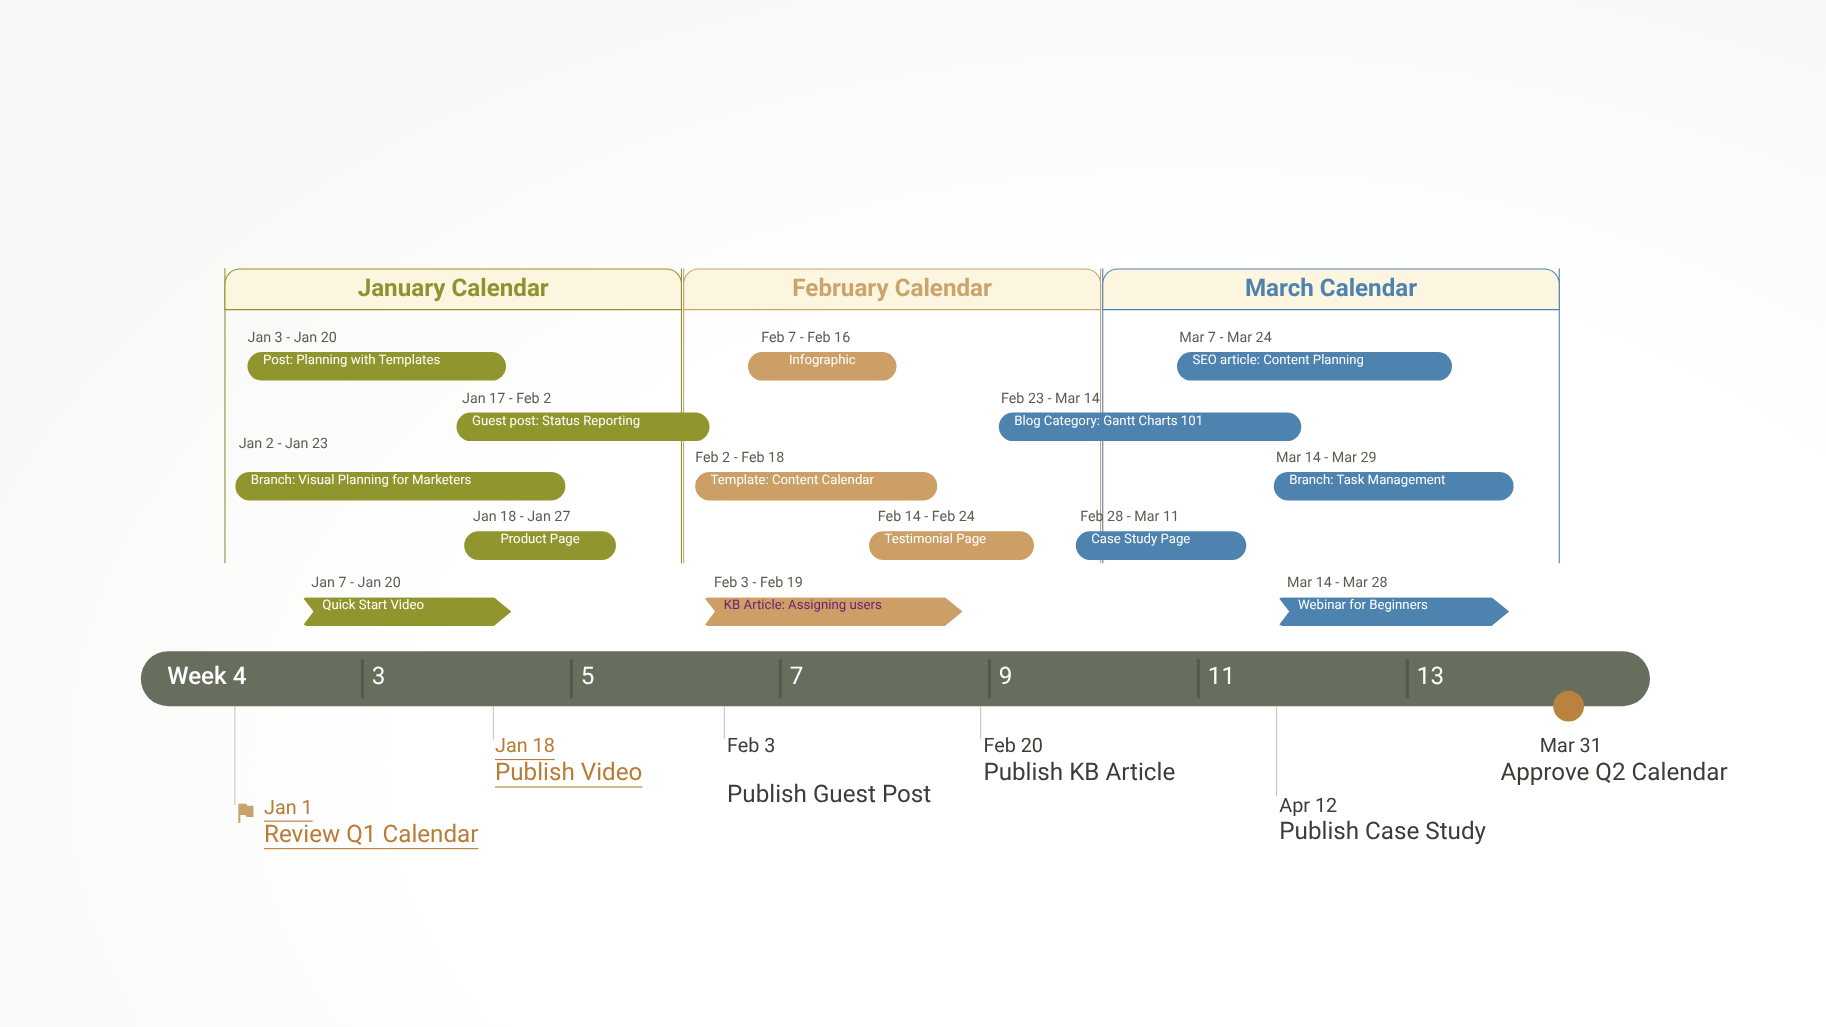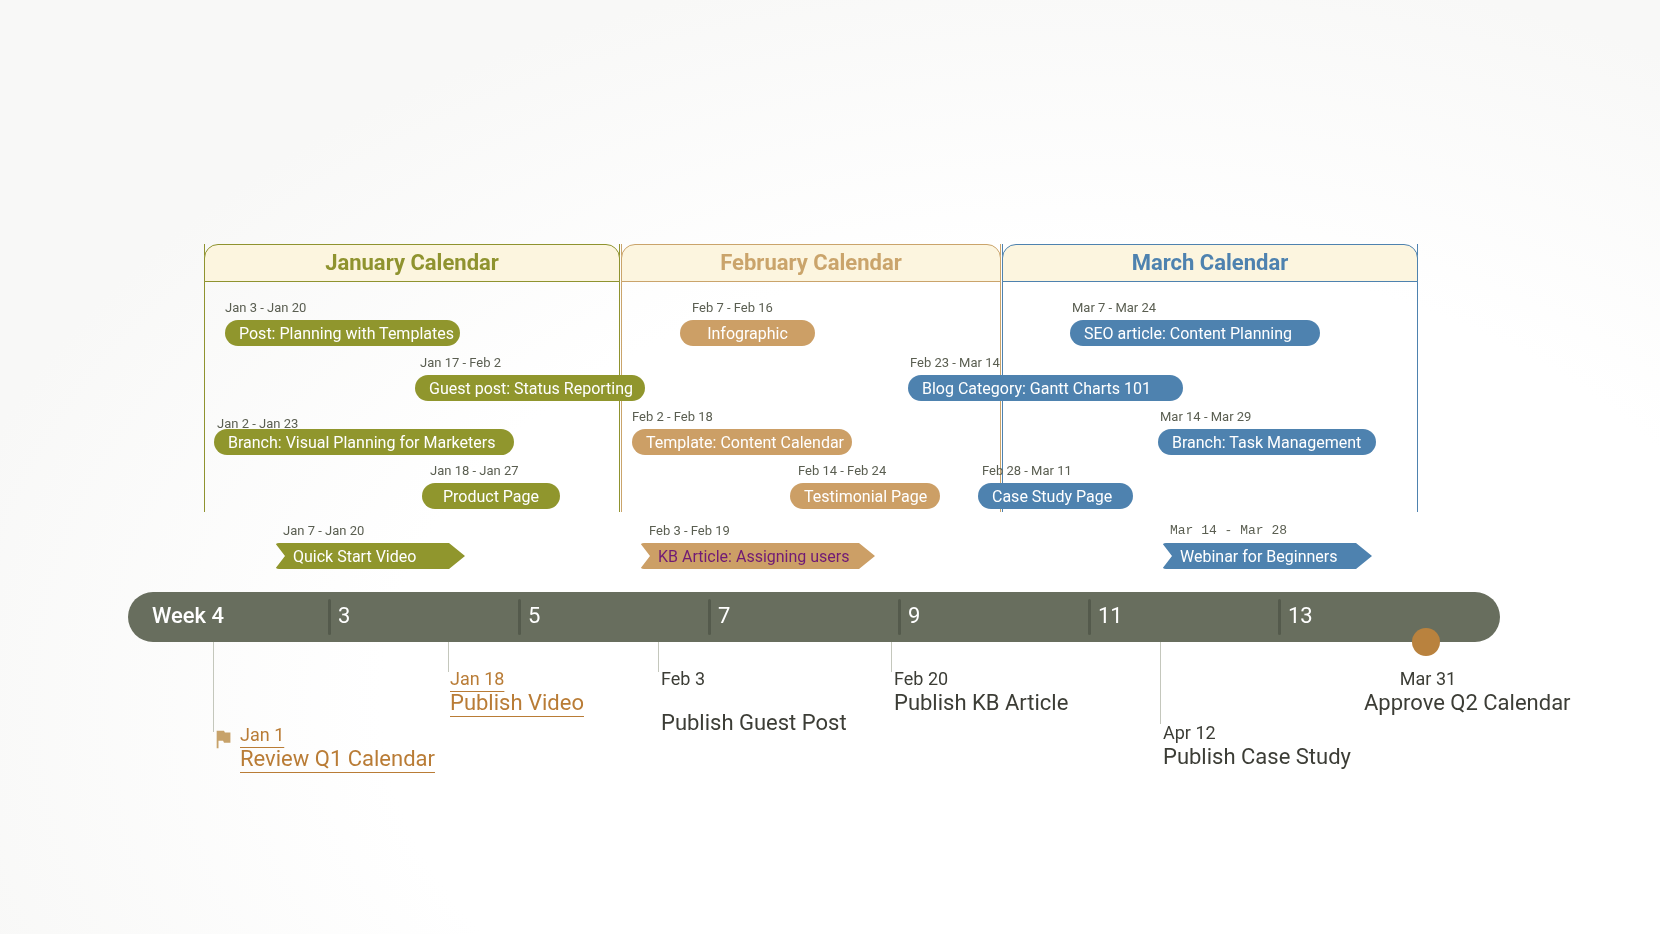--- a/index.html
+++ b/index.html
@@ -91,24 +91,23 @@
   .group.feb { border-color: #caa46b; }
   .group.feb .header { color: #caa46b; border-color: #caa46b; }
   .group.mar { border-color: #4e82af; }
   .group.mar .header { color: #4e82af; border-color: #4e82af; }
 
   
   .bar {
     position: absolute;
     height: 26px;
     color: #fff;
-    font-size: 16px;
+    font-size: 12px;
     white-space: nowrap;
     display: flex;
-    align-items: center;
     padding-left: 14px;
     box-sizing: border-box;
   }
   .bar.round { border-radius: 13px; }
   .bar.arrow {
     border-radius: 4px 0 0 4px;
     clip-path: polygon(0 0, calc(100% - 16px) 0, 100% 50%, calc(100% - 16px) 100%, 0 100%, 10px 50%);
     padding-left: 18px;
   }
   .bar.olive   { background: #90962d; }
@@ -195,21 +194,21 @@
   <div class="bar-date" style="left:420px; top:355px;">Jan 17 - Feb 2</div>
   <div class="bar round olive" style="left:415px; top:375px; width:230px;">
       <span>Guest post: Status Reporting</span>
     </div>
 
   <div class="bar-date" style="left:910px; top:355px;">Feb 23 - Mar 14</div>
   <div class="bar round blue" style="left:908px; top:375px; width:275px;">
       <span>Blog Category: Gantt Charts 101</span>
     </div>
 
-  <div class="bar-date" style="left:217px; top:416px;">Jan 2 - Jan 23</div>
+  <div class="bar-date" style="left:217px; top:396px;">Jan 2 - Jan 23</div>
   <div class="bar round olive" style="left:214px; top:429px; width:300px;">
       <span>Branch: Visual Planning for Marketers</span>
     </div>
 
   <div class="bar-date" style="left:632px; top:409px;">Feb 2 - Feb 18</div>
   <div class="bar round tan" style="left:632px; top:429px; width:220px;">
       <span>Template: Content Calendar</span>
     </div>
 
   <div class="bar-date" style="left:1160px; top:409px;">Mar 14 - Mar 29</div>
@@ -235,21 +234,21 @@
   <div class="bar-date" style="left:283px; top:523px;">Jan 7 - Jan 20</div>
   <div class="bar arrow olive" style="left:275px; top:543px; width:190px;">
       <span>Quick Start Video</span>
     </div>
 
   <div class="bar-date" style="left:649px; top:523px;">Feb 3 - Feb 19</div>
   <div class="bar arrow tan" style="left:640px; top:543px; width:235px;">
       <span>KB Article: Assigning users</span>
     </div>
 
-  <div class="bar-date" style="left:1170px; top:523px;font-family:Liberation Mono, monospace;">Mar 14 - Mar 28</div>
+  <div class="bar-date" style="left:1170px; top:523px;">Mar 14 - Mar 28</div>
   <div class="bar arrow blue" style="left:1162px; top:543px; width:210px;">
       <span>Webinar for Beginners</span>
     </div>
 
   <div class="axis">
     <span class="label-week">Week 4</span>
     <div class="tick" style="left:200px;">
         <div class="tline"></div>
         <span class="tnum">3</span>
       </div>

